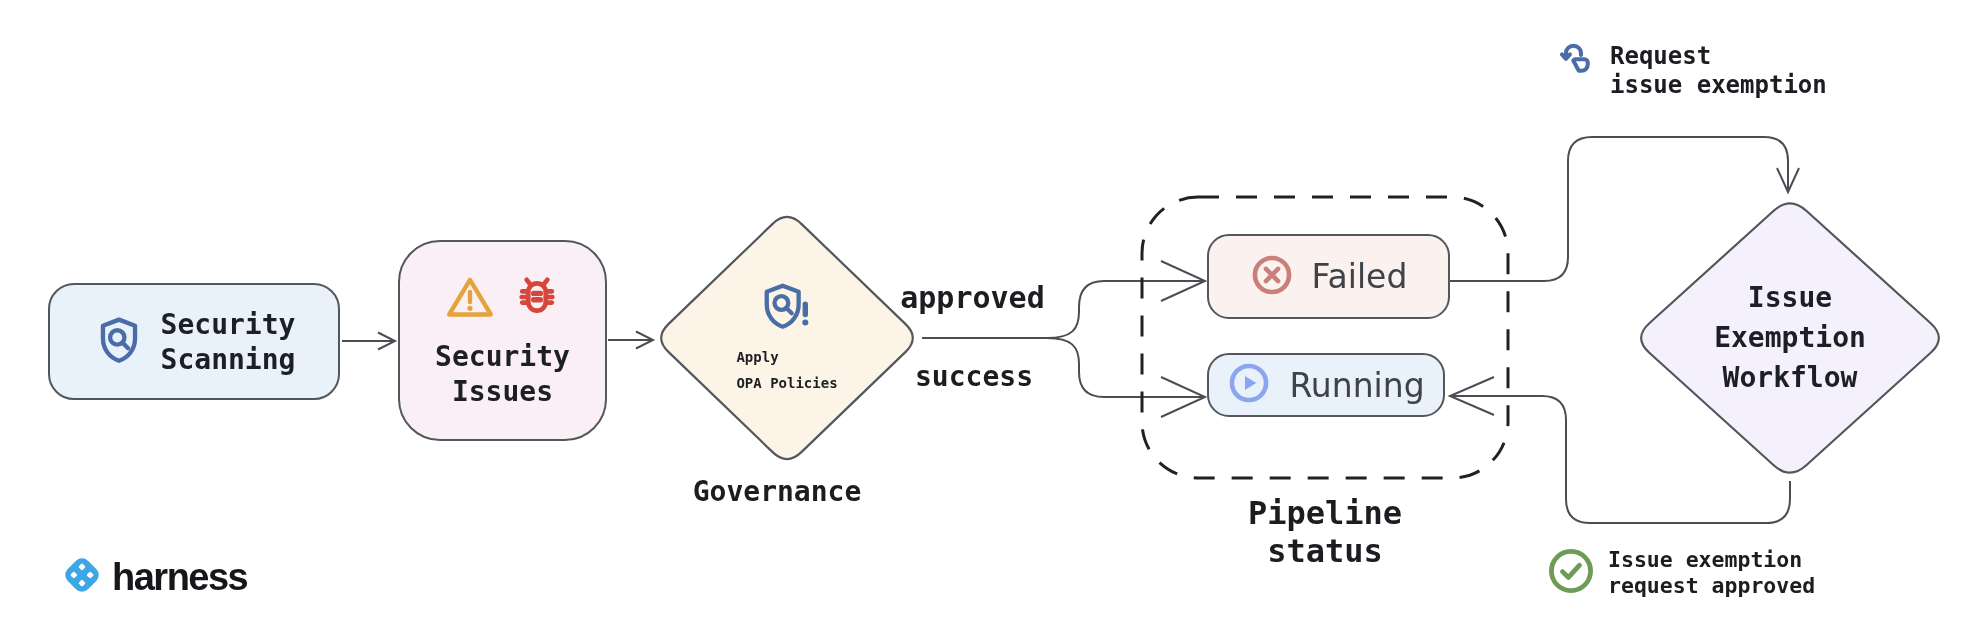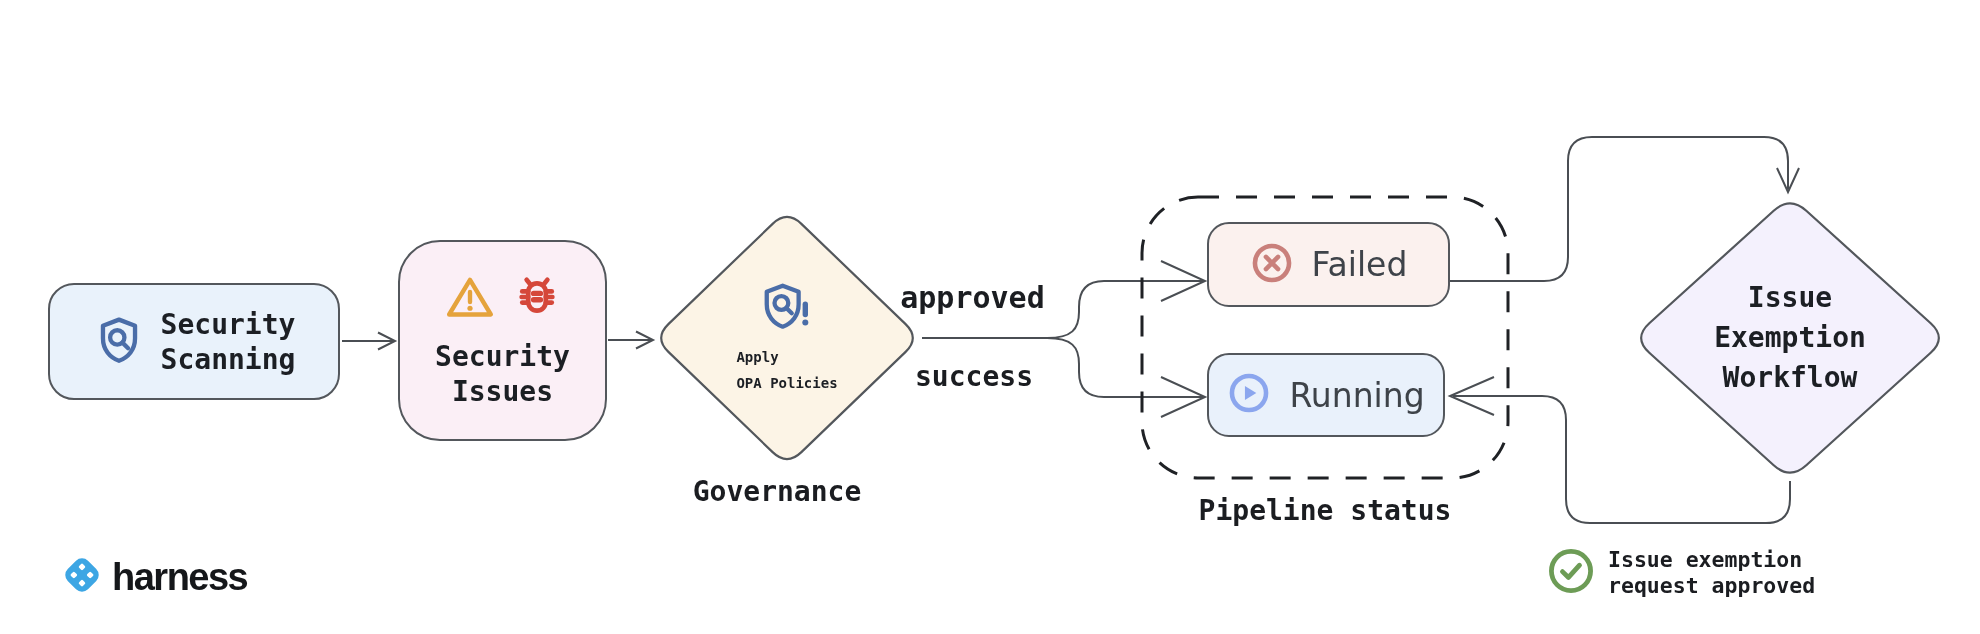--- a/index.html
+++ b/index.html
@@ -22,35 +22,35 @@
   #node-security-issues .node-label{font-size:28px;line-height:35px;text-align:center;}
   .icon-row{display:flex;gap:18px;align-items:center;}
 
   .diamond-content{position:absolute;display:flex;flex-direction:column;
                    align-items:center;justify-content:center;}
   #node-apply-opa-content{left:667px;top:238px;width:240px;height:200px;gap:8px;}
   #node-apply-opa-content .node-label{font-size:14px;line-height:26px;text-align:left;}
   #node-exemption-content{left:1655px;top:255px;width:270px;height:166px;}
   #node-exemption-content .node-label{font-size:28px;line-height:40px;text-align:center;}
 
-  #node-failed{left:1207px;top:222px;width:243px;height:85px;border-radius:22px;
+  #node-failed{left:1207px;top:234px;width:243px;height:85px;border-radius:22px;
                background:#fbf1ee;gap:18px;}
-  #node-running{left:1207px;top:353px;width:238px;height:84px;border-radius:22px;
+  #node-running{left:1207px;top:353px;width:238px;height:64px;border-radius:22px;
                 background:#e9f1fb;gap:18px;}
   .status-label{font-size:33px;}
 
   .edge-label{position:absolute;font-family:"DejaVu Sans Mono",monospace;font-weight:700;
               color:#1b1d21;text-align:center;}
   #label-failure{left:900px;top:280px;width:145px;font-size:30px;}
   #label-success{left:900px;top:360px;width:148px;font-size:28px;}
 
   .caption{position:absolute;font-family:"DejaVu Sans Mono",monospace;font-weight:700;
            color:#1b1d21;text-align:center;}
   #caption-governance{left:672px;top:475px;width:210px;font-size:28px;}
-  #caption-pipeline-status{left:1185px;top:494px;width:280px;font-size:28px;}
+  #caption-pipeline-status{left:1185px;top:494px;width:280px;font-size:32px;}
 
   .note{position:absolute;display:flex;gap:14px;}
   #note-request{left:1552px;top:40px;align-items:flex-start;}
   #note-request .note-text{font-size:24px;line-height:29px;margin-top:2px;}
   #note-approved{left:1546px;top:546px;align-items:center;gap:12px;}
   #note-approved .note-text{font-size:21.5px;line-height:26px;}
   .note-text{font-family:"DejaVu Sans Mono",monospace;font-weight:700;color:#1b1d21;
              white-space:pre-line;}
 
   #brand{position:absolute;left:60px;top:553px;display:flex;align-items:center;gap:8px;}
@@ -163,20 +163,31 @@
       <svg viewBox="0 0 24 24" width="44" height="44" fill="none" stroke="#8ba6ee" stroke-width="2.5">
         <circle cx="12" cy="12" r="9.3"></circle>
         <path d="M9.8 8.2 L16 12 L9.8 15.8 Z" fill="#8ba6ee" stroke="none"></path>
       </svg>
     </span>
     <div class="status-label">Running</div>
   </div>
 
   <div class="caption" id="caption-pipeline-status">Pipeline status</div>
 
+  <div class="note" id="note-request">
+    <span>
+      <svg viewBox="0 0 24 24" width="44" height="44" fill="none" stroke="#4a6da8" stroke-width="2.2" stroke-linecap="round" stroke-linejoin="round">
+        <path d="M7.6 9.8 V7.2 A4.1 4.1 0 0 1 15.8 7.2 V8.2"></path>
+        <path d="M5.4 7.9 L7.6 10.3 L9.8 7.9"></path>
+        <path d="M11.6 11.2 L14.6 16.8 H16.1 A3.4 3.4 0 0 0 19.5 13.4 V12.3 A1.8 1.8 0 0 0 17.7 10.5 H12.4 Z"></path>
+      </svg>
+    </span>
+    <div class="note-text">Request
+issue exemption</div>
+  </div>
 
   <div class="diamond-content" id="node-exemption-content">
     <div class="node-label">Issue
 Exemption
 Workflow</div>
   </div>
 
   <div class="note" id="note-approved">
     <span>
       <svg viewBox="0 0 24 24" width="50" height="50" fill="none" stroke="#6d9c56" stroke-width="2.3" stroke-linecap="round" stroke-linejoin="round">

